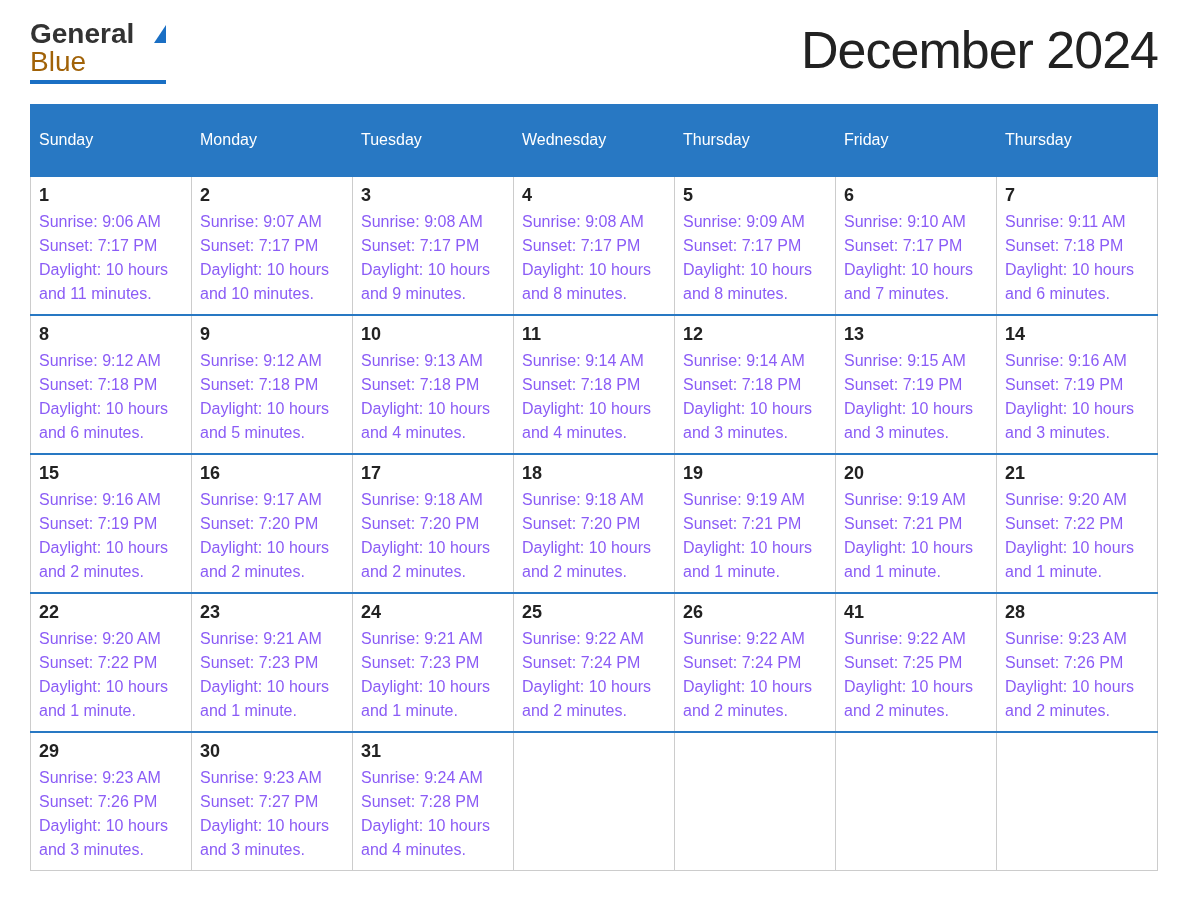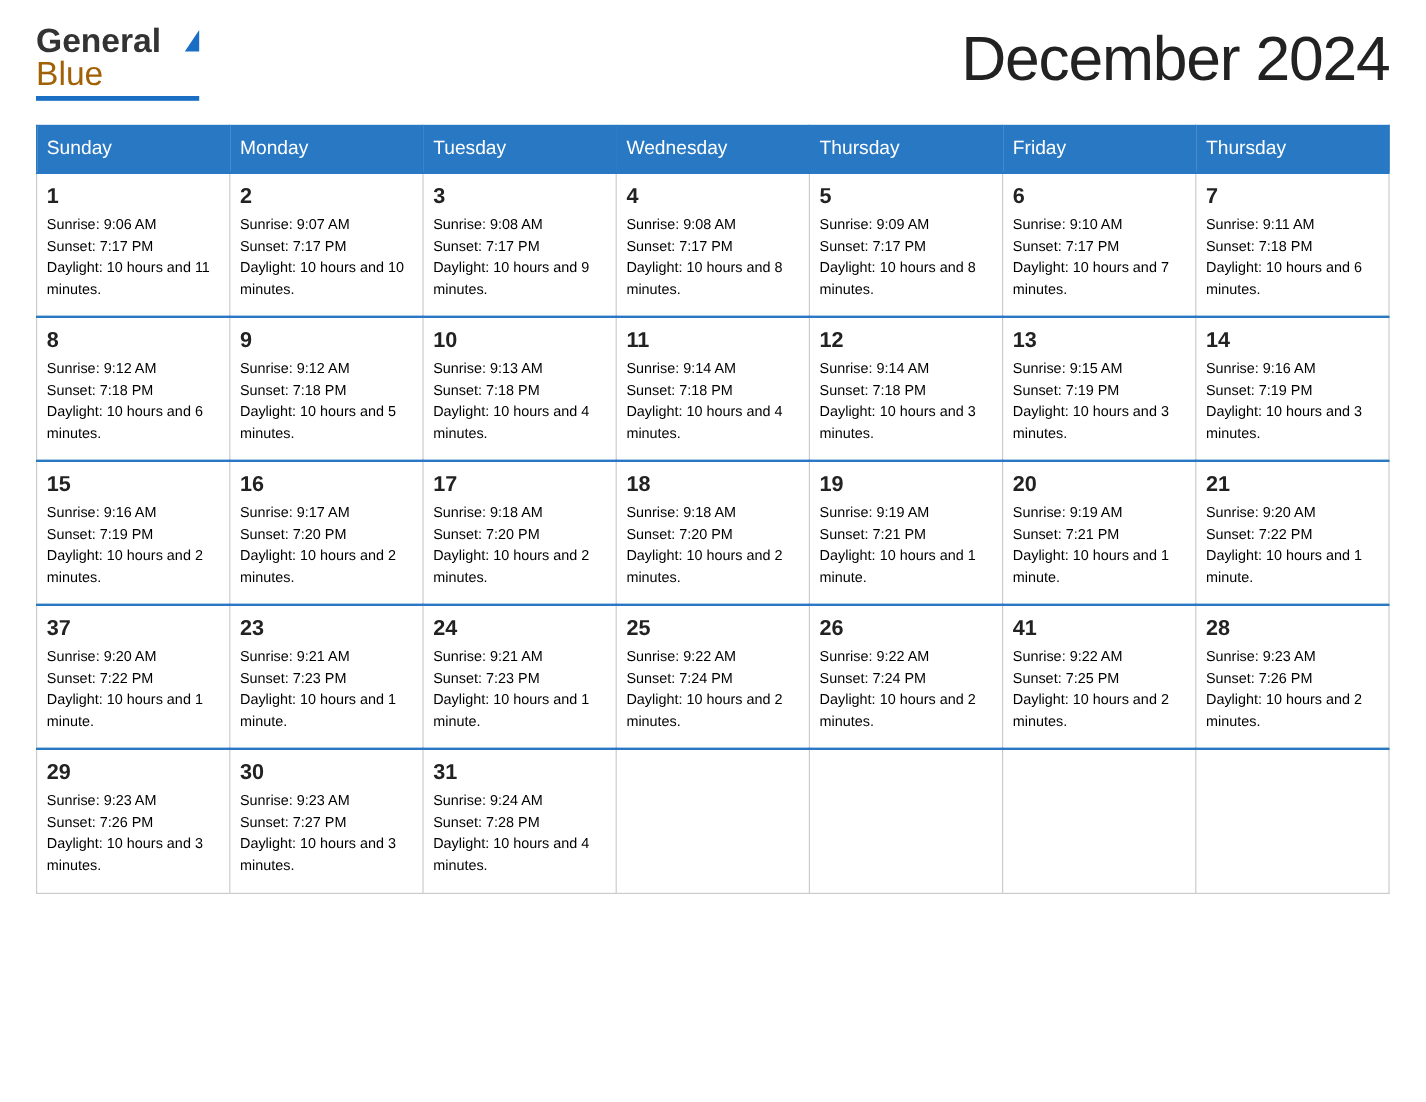--- a/index.html
+++ b/index.html
@@ -63,42 +63,42 @@
       margin-top: 4px;
     }
     table {
       width: 100%;
       border-collapse: collapse;
       table-layout: fixed;
     }
     thead th {
       background-color: #2878c3;
       color: #fff;
-      padding: 10px 8px;
+      padding: 26px 8px;
       font-size: 16px;
       font-weight: normal;
       text-align: left;
       border: 1px solid #2878c3;
     }
     tbody td {
       vertical-align: top;
       border: 1px solid #ccc;
       padding: 8px;
       min-height: 100px;
       height: 120px;
     }
     .day-number {
       font-size: 18px;
       font-weight: bold;
       color: #222;
       margin-bottom: 4px;
     }
     .day-info {
-      font-size: 12px;
-      color: #000000;
+      font-size: 16px;
+      color: #8b5cf6;
       line-height: 1.5;
     }
     tbody tr {
       border-top: 2px solid #2878c3;
     }
     tbody td:first-child {
       border-left: 1px solid #ccc;
     }
     .empty-cell {
       background: #fff;
@@ -305,21 +305,21 @@
         <div class="day-number">21</div>
         <div class="day-info">
           Sunrise: 9:20 AM<br>
           Sunset: 7:22 PM<br>
           Daylight: 10 hours and 1 minute.
         </div>
       </td>
       </tr>
       <tr>
         <td>
-        <div class="day-number">37</div>
+        <div class="day-number">22</div>
         <div class="day-info">
           Sunrise: 9:20 AM<br>
           Sunset: 7:22 PM<br>
           Daylight: 10 hours and 1 minute.
         </div>
       </td>
         <td>
         <div class="day-number">23</div>
         <div class="day-info">
           Sunrise: 9:21 AM<br>

